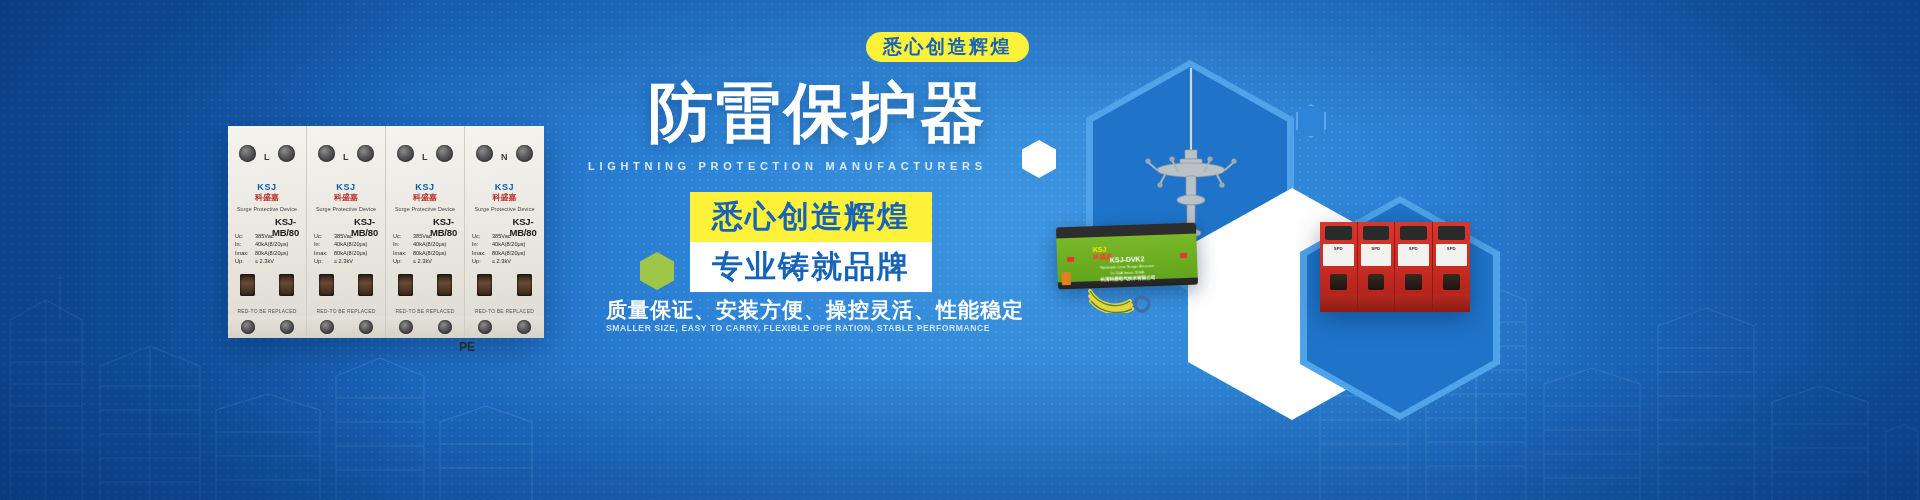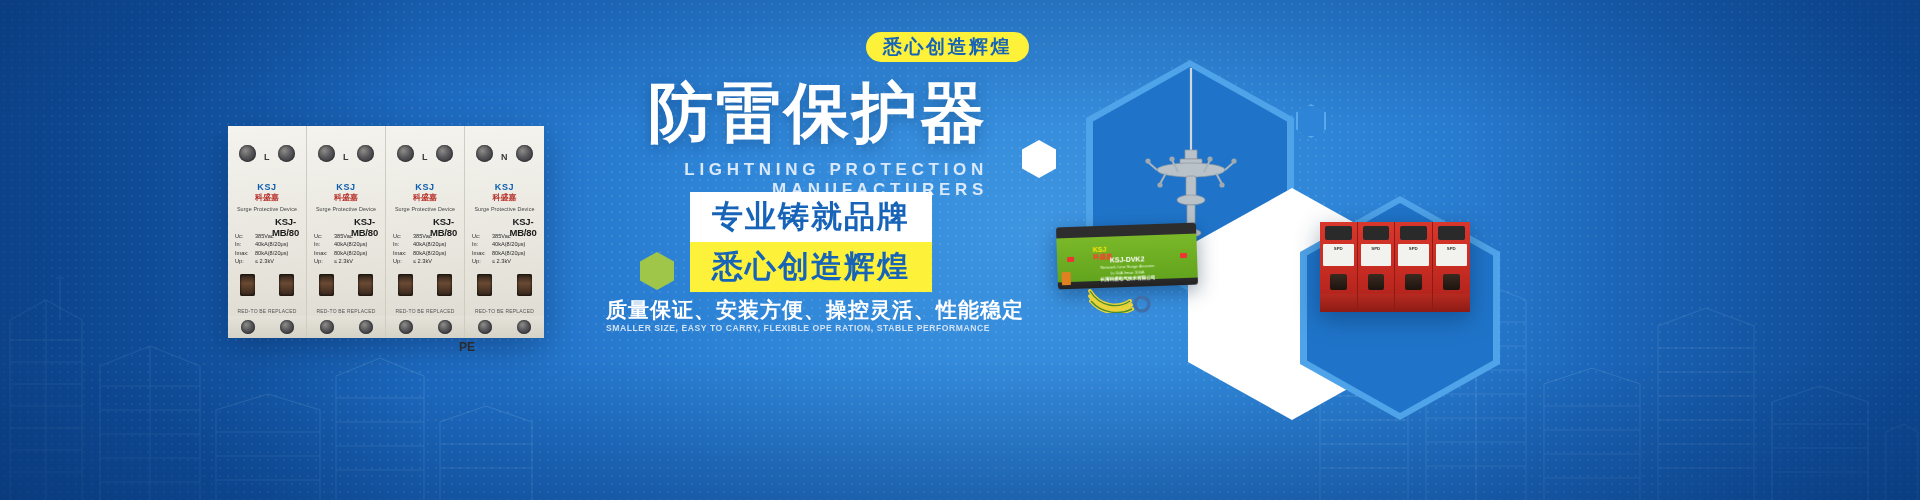--- a/index.html
+++ b/index.html
@@ -113,22 +113,22 @@
     line-height:1;
   }
   .title{
     position:absolute; left:588px; top:80px; width:400px;
     text-align:right; color:#ffffff;
     font-size:65px; font-weight:bold; letter-spacing:3px; line-height:1;
     text-shadow:0 4px 14px rgba(2,40,90,.35);
   }
   .title-en{
     position:absolute; left:588px; top:160px; width:400px;
-    text-align:right; color:#d9e9fb;
-    font-size:17px; font-weight:bold; letter-spacing:4.7px;
+    text-align:left; color:#d9e9fb;
+    font-size:11px; font-weight:bold; letter-spacing:4.7px;
   }
 
   .slogan{
     position:absolute; left:690px; top:192px;
   }
   .slogan .ln{
     display:block; font-size:31px; font-weight:bold; color:#1663b8;
     letter-spacing:2px; line-height:1; padding:9px 22px 10px;
   }
   .slogan .ln1{ background:#ffffff; }
@@ -449,22 +449,22 @@
     </div>
     <div class="pe-label">PE</div>
   </div>
 
   <div class="tagline">悉心创造辉煌</div>
 
   <div class="title">防雷保护器</div>
   <div class="title-en">LIGHTNING PROTECTION MANUFACTURERS</div>
 
   <div class="slogan">
+    <span class="ln ln2">悉心创造辉煌</span>
     <span class="ln ln1">专业铸就品牌</span>
-    <span class="ln ln2">悉心创造辉煌</span>
   </div>
 
   <div class="features">质量保证、安装方便、操控灵活、性能稳定</div>
   <div class="features-en">SMALLER SIZE, EASY TO CARRY, FLEXIBLE OPE RATION, STABLE PERFORMANCE</div>
 
   <div class="hex hex-green"></div>
   <div class="hex hex-white-sm"></div>
   <div class="hex hex-blue-sm"></div>
 
   <div class="hexring hx-top">

